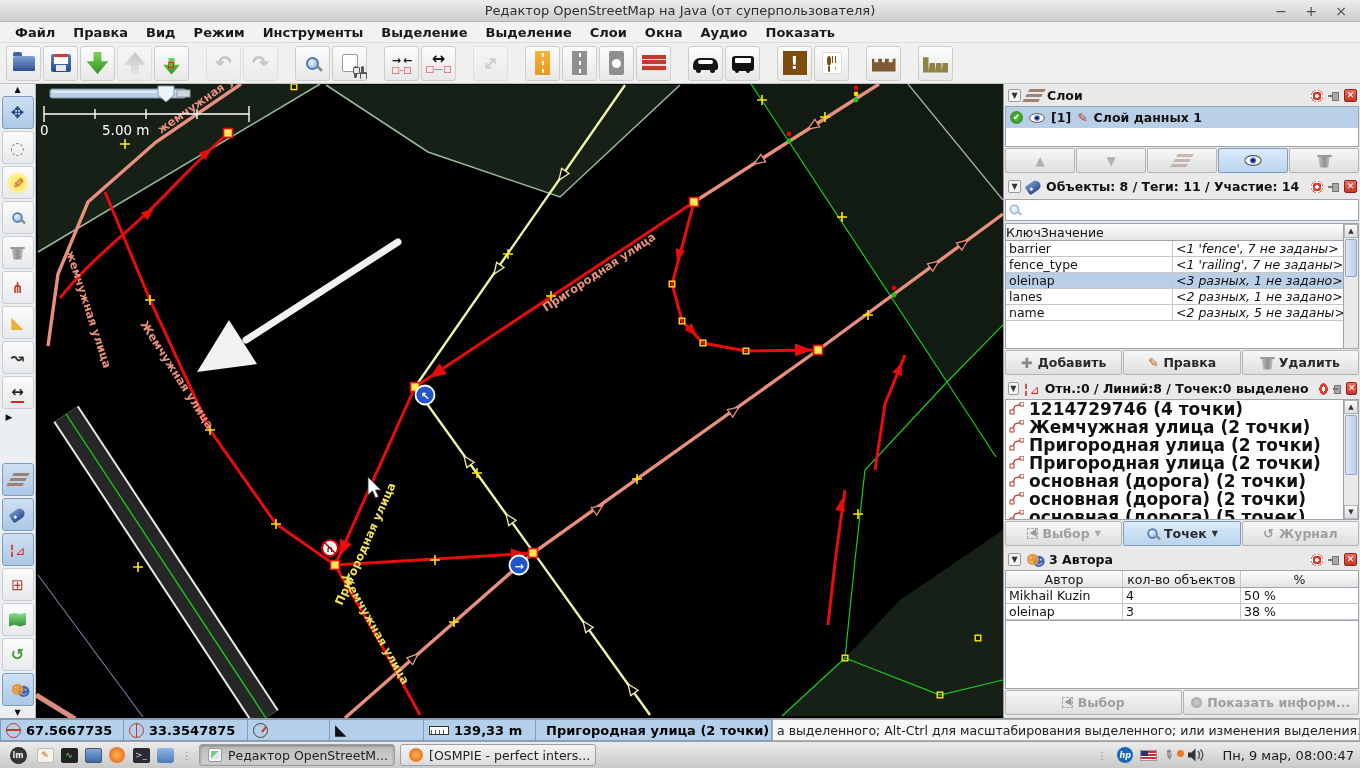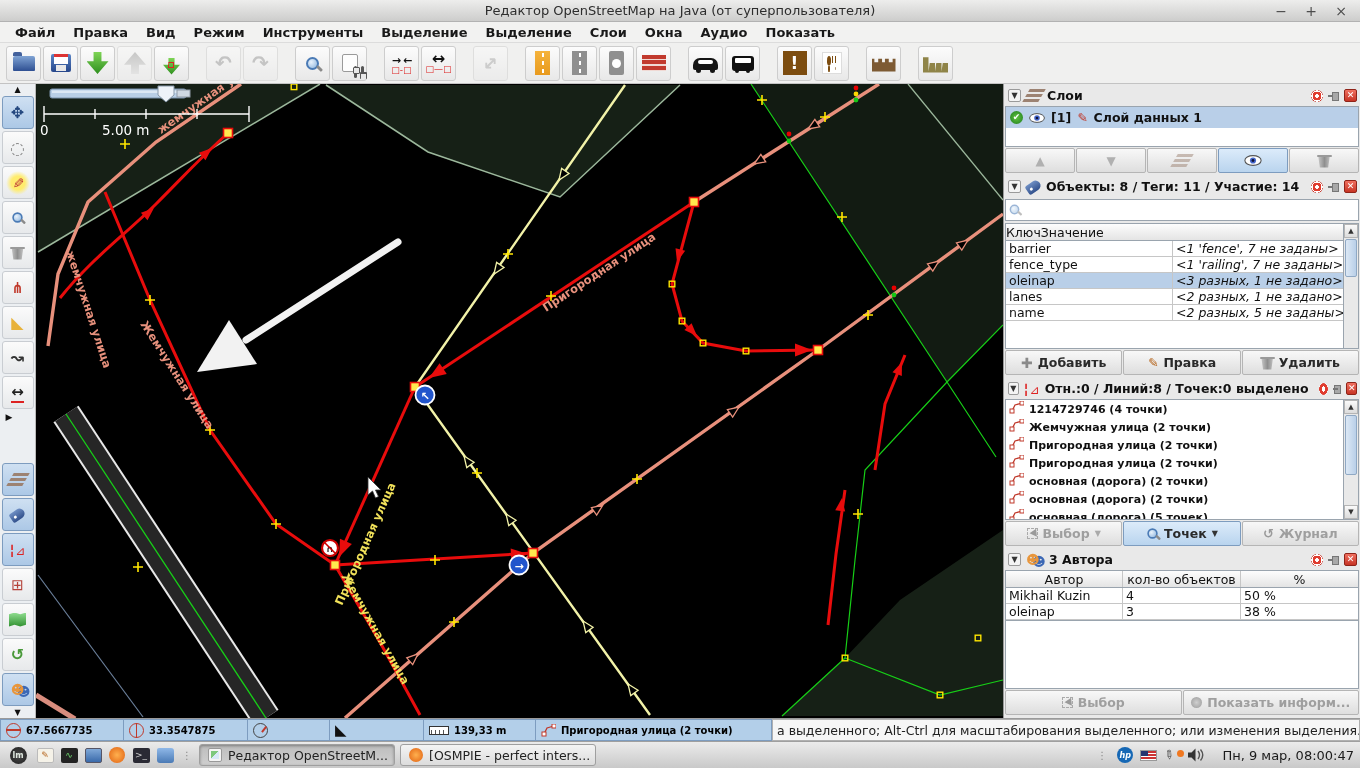--- a/index.html
+++ b/index.html
@@ -137,41 +137,41 @@
 .trow .k{width:167px;padding-left:3px;border-right:1px solid #c6c6c6;overflow:hidden;white-space:nowrap}
 .trow .v{flex:1;padding-left:3px;font-style:italic;overflow:hidden;white-space:nowrap}
 .thead{display:flex;height:17px;background:linear-gradient(#fdfdfd,#e4e4e4);border-bottom:1px solid #9aa4ae;font-weight:normal}
 .thead .k,.thead .v{font-style:normal;text-align:center;padding:0;display:flex;align-items:center;justify-content:center}
 .vscroll{position:absolute;right:0;top:0;bottom:0;width:15px;border-left:1px solid #9aa4ae;background:#e9e9e9;display:flex;flex-direction:column}
 .sbtn{height:14px;background:linear-gradient(#fafafa,#dcdcdc);border:1px solid #b5b5b5;font-size:7px;text-align:center;line-height:12px;color:#333}
 .sthumb{margin:1px;height:38px;background:linear-gradient(90deg,#dce8f5,#b9cfe8);border:1px solid #8fa8c4;border-radius:2px}
 .sspace{flex:1}
 
 .sellist{margin:0 1px;background:#fff;border:1px solid #9aa4ae;overflow:hidden;position:relative}
-.selrow{height:18px;display:flex;align-items:center;gap:5px;padding-left:3px;font-weight:bold;font-size:11px;white-space:nowrap}
+.selrow{height:18px;display:flex;align-items:center;gap:5px;padding-left:3px;font-weight:bold;font-size:17px;white-space:nowrap}
 .wayic{flex:0 0 auto}
 
 .atable{margin:0 1px;background:#fff;border:1px solid #9aa4ae;font-size:12.5px}
 .arow{display:flex;height:16px;border-bottom:1px solid #c6c6c6;align-items:flex-end}
 .arow div{padding-left:3px;overflow:hidden;white-space:nowrap}
 .ac1{width:117px;border-right:1px solid #c6c6c6;height:100%;display:flex;align-items:center}
 .ac2{width:118px;border-right:1px solid #c6c6c6;height:100%;display:flex;align-items:center}
 .ac3{flex:1;height:100%;display:flex;align-items:center}
 .ahead{font-weight:normal;background:linear-gradient(#fdfdfd,#e4e4e4);border-bottom:1px solid #9aa4ae;height:17px}
 .ahead div{justify-content:center;padding:0}
 .afill{flex:1;background:#fff;border:1px solid #9aa4ae;margin:0 1px;border-top:none}
 
 .selsq{width:11px;height:11px;border:1px dashed #aaa;position:relative;display:inline-block}
 .selsq::after{content:"";position:absolute;right:-3px;bottom:-3px;border:4px solid transparent;border-top:7px solid #9a9a9a;transform:rotate(-35deg)}
 .globe{width:11px;height:11px;border-radius:50%;background:radial-gradient(#cfcfcf,#9a9a9a);display:inline-block}
 .hist::before{content:"↺";font-size:13px;color:#9a9a9a;font-weight:bold}
 
 
 .statusbar{height:23px;display:flex;background:#d8d8d8;border-top:1px solid #9a9a9a}
-.sseg{height:100%;background:#b3cfe9;border:1px solid #7d9cbf;border-left:none;display:flex;align-items:center;gap:5px;padding:0 5px;font-weight:bold;font-size:10px;color:#000;white-space:nowrap;overflow:hidden}
+.sseg{height:100%;background:#b3cfe9;border:1px solid #7d9cbf;border-left:none;display:flex;align-items:center;gap:5px;padding:0 5px;font-weight:bold;font-size:13px;color:#000;white-space:nowrap;overflow:hidden}
 .sseg:first-child{border-left:1px solid #7d9cbf}
 .shint{flex:1;background:#f6f6f6;border:1px solid #b0b0b0;display:flex;align-items:center;padding:0 4px;font-size:12.5px;color:#222;font-weight:normal;white-space:nowrap;overflow:hidden}
 .lat-ic,.lon-ic{width:15px;height:15px;border-radius:50%;border:1.6px solid #c0392b;position:relative;flex:0 0 auto}
 .lat-ic::before{content:"";position:absolute;left:-1px;right:-1px;top:50%;height:1.6px;margin-top:-0.8px;background:#c0392b}
 .lon-ic::before{content:"";position:absolute;top:-1px;bottom:-1px;left:50%;width:1.6px;margin-left:-0.8px;background:#c0392b}
 .head-ic{width:15px;height:15px;border-radius:50%;border:1.4px solid #444;position:relative;flex:0 0 auto}
 .head-ic::before{content:"";position:absolute;left:50%;top:1px;width:1.6px;height:7px;background:#c0392b;transform-origin:bottom;transform:rotate(38deg)}
 .angle-ic{font-size:15px;color:#111;line-height:1}
 .angle-ic::before{content:"◣"}
 .ruler-ic{width:20px;height:9px;border:1px solid #333;background:#fff;position:relative;flex:0 0 auto}

